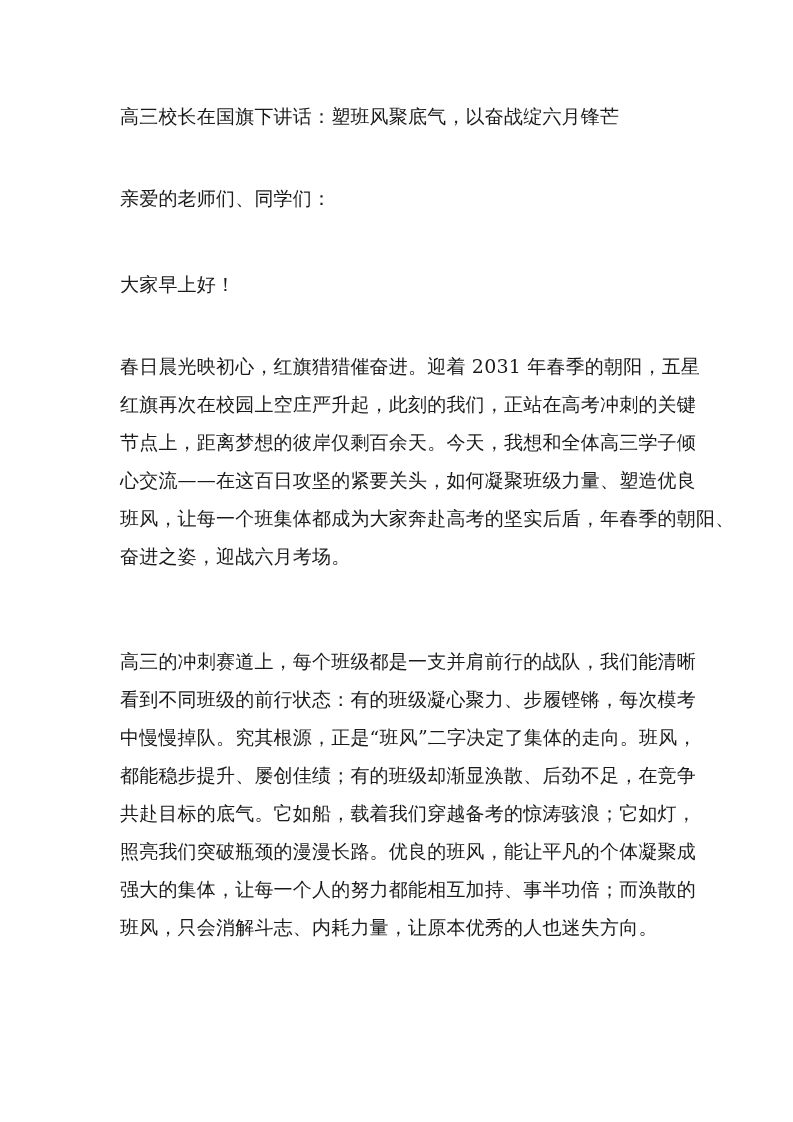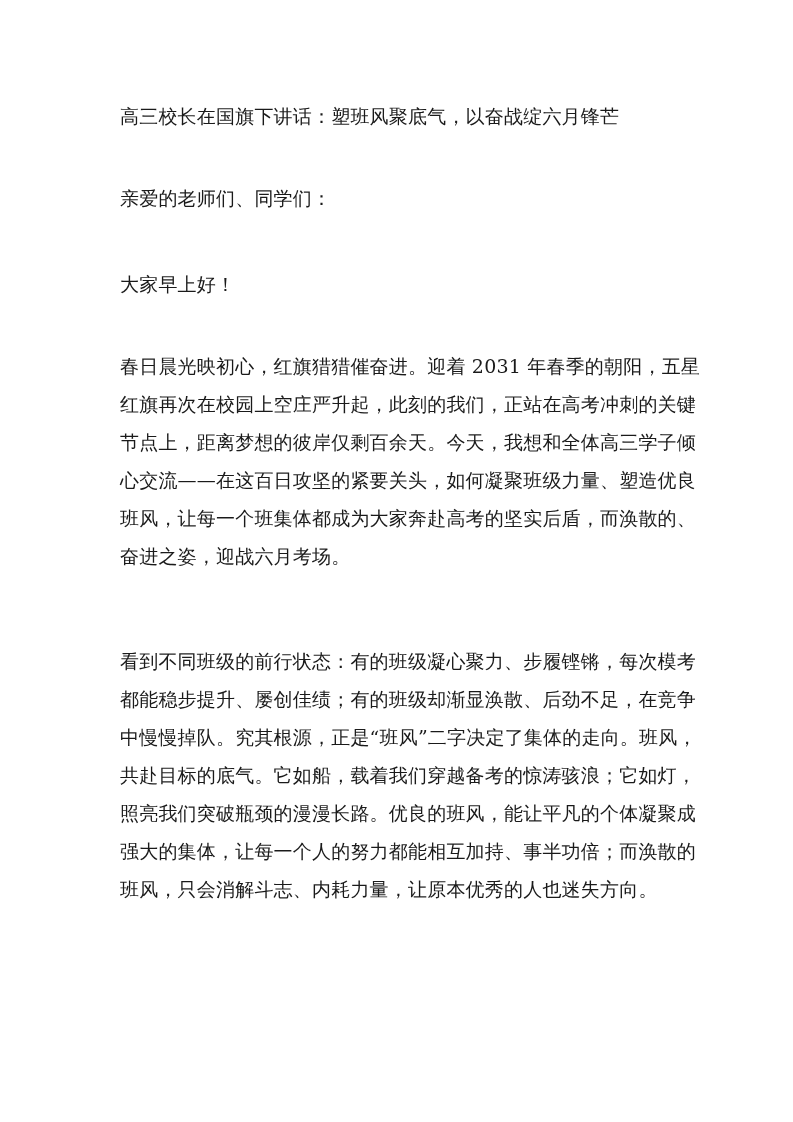--- a/index.html
+++ b/index.html
@@ -59,27 +59,28 @@
 
   <div class="line-block greeting">
     <span>大家早上好！</span>
   </div>
 
   <div class="line-block para para1">
     <span class="line">春日晨光映初心，红旗猎猎催奋进。迎着 2031 年春季的朝阳，五星</span>
     <span class="line">红旗再次在校园上空庄严升起，此刻的我们，正站在高考冲刺的关键</span>
     <span class="line">节点上，距离梦想的彼岸仅剩百余天。今天，我想和全体高三学子倾</span>
     <span class="line">心交流——在这百日攻坚的紧要关头，如何凝聚班级力量、塑造优良</span>
-    <span class="line">班风，让每一个班集体都成为大家奔赴高考的坚实后盾，而涣散的、</span>
+    <span class="line">班风，让每一个班集体都成为大家奔赴高考的坚实后盾，年春季的朝阳、</span>
     <span class="line last">奋进之姿，迎战六月考场。</span>
   </div>
 
   <div class="line-block para para2">
+    <span class="line">高三的冲刺赛道上，每个班级都是一支并肩前行的战队，我们能清晰</span>
     <span class="line">看到不同班级的前行状态：有的班级凝心聚力、步履铿锵，每次模考</span>
+    <span class="line">中慢慢掉队。究其根源，正是“班风”二字决定了集体的走向。班风，</span>
     <span class="line">都能稳步提升、屡创佳绩；有的班级却渐显涣散、后劲不足，在竞争</span>
-    <span class="line">中慢慢掉队。究其根源，正是“班风”二字决定了集体的走向。班风，</span>
     <span class="line">共赴目标的底气。它如船，载着我们穿越备考的惊涛骇浪；它如灯，</span>
     <span class="line">照亮我们突破瓶颈的漫漫长路。优良的班风，能让平凡的个体凝聚成</span>
     <span class="line">强大的集体，让每一个人的努力都能相互加持、事半功倍；而涣散的</span>
     <span class="line last">班风，只会消解斗志、内耗力量，让原本优秀的人也迷失方向。</span>
   </div>
 
 </div>
 
 </body></html>

